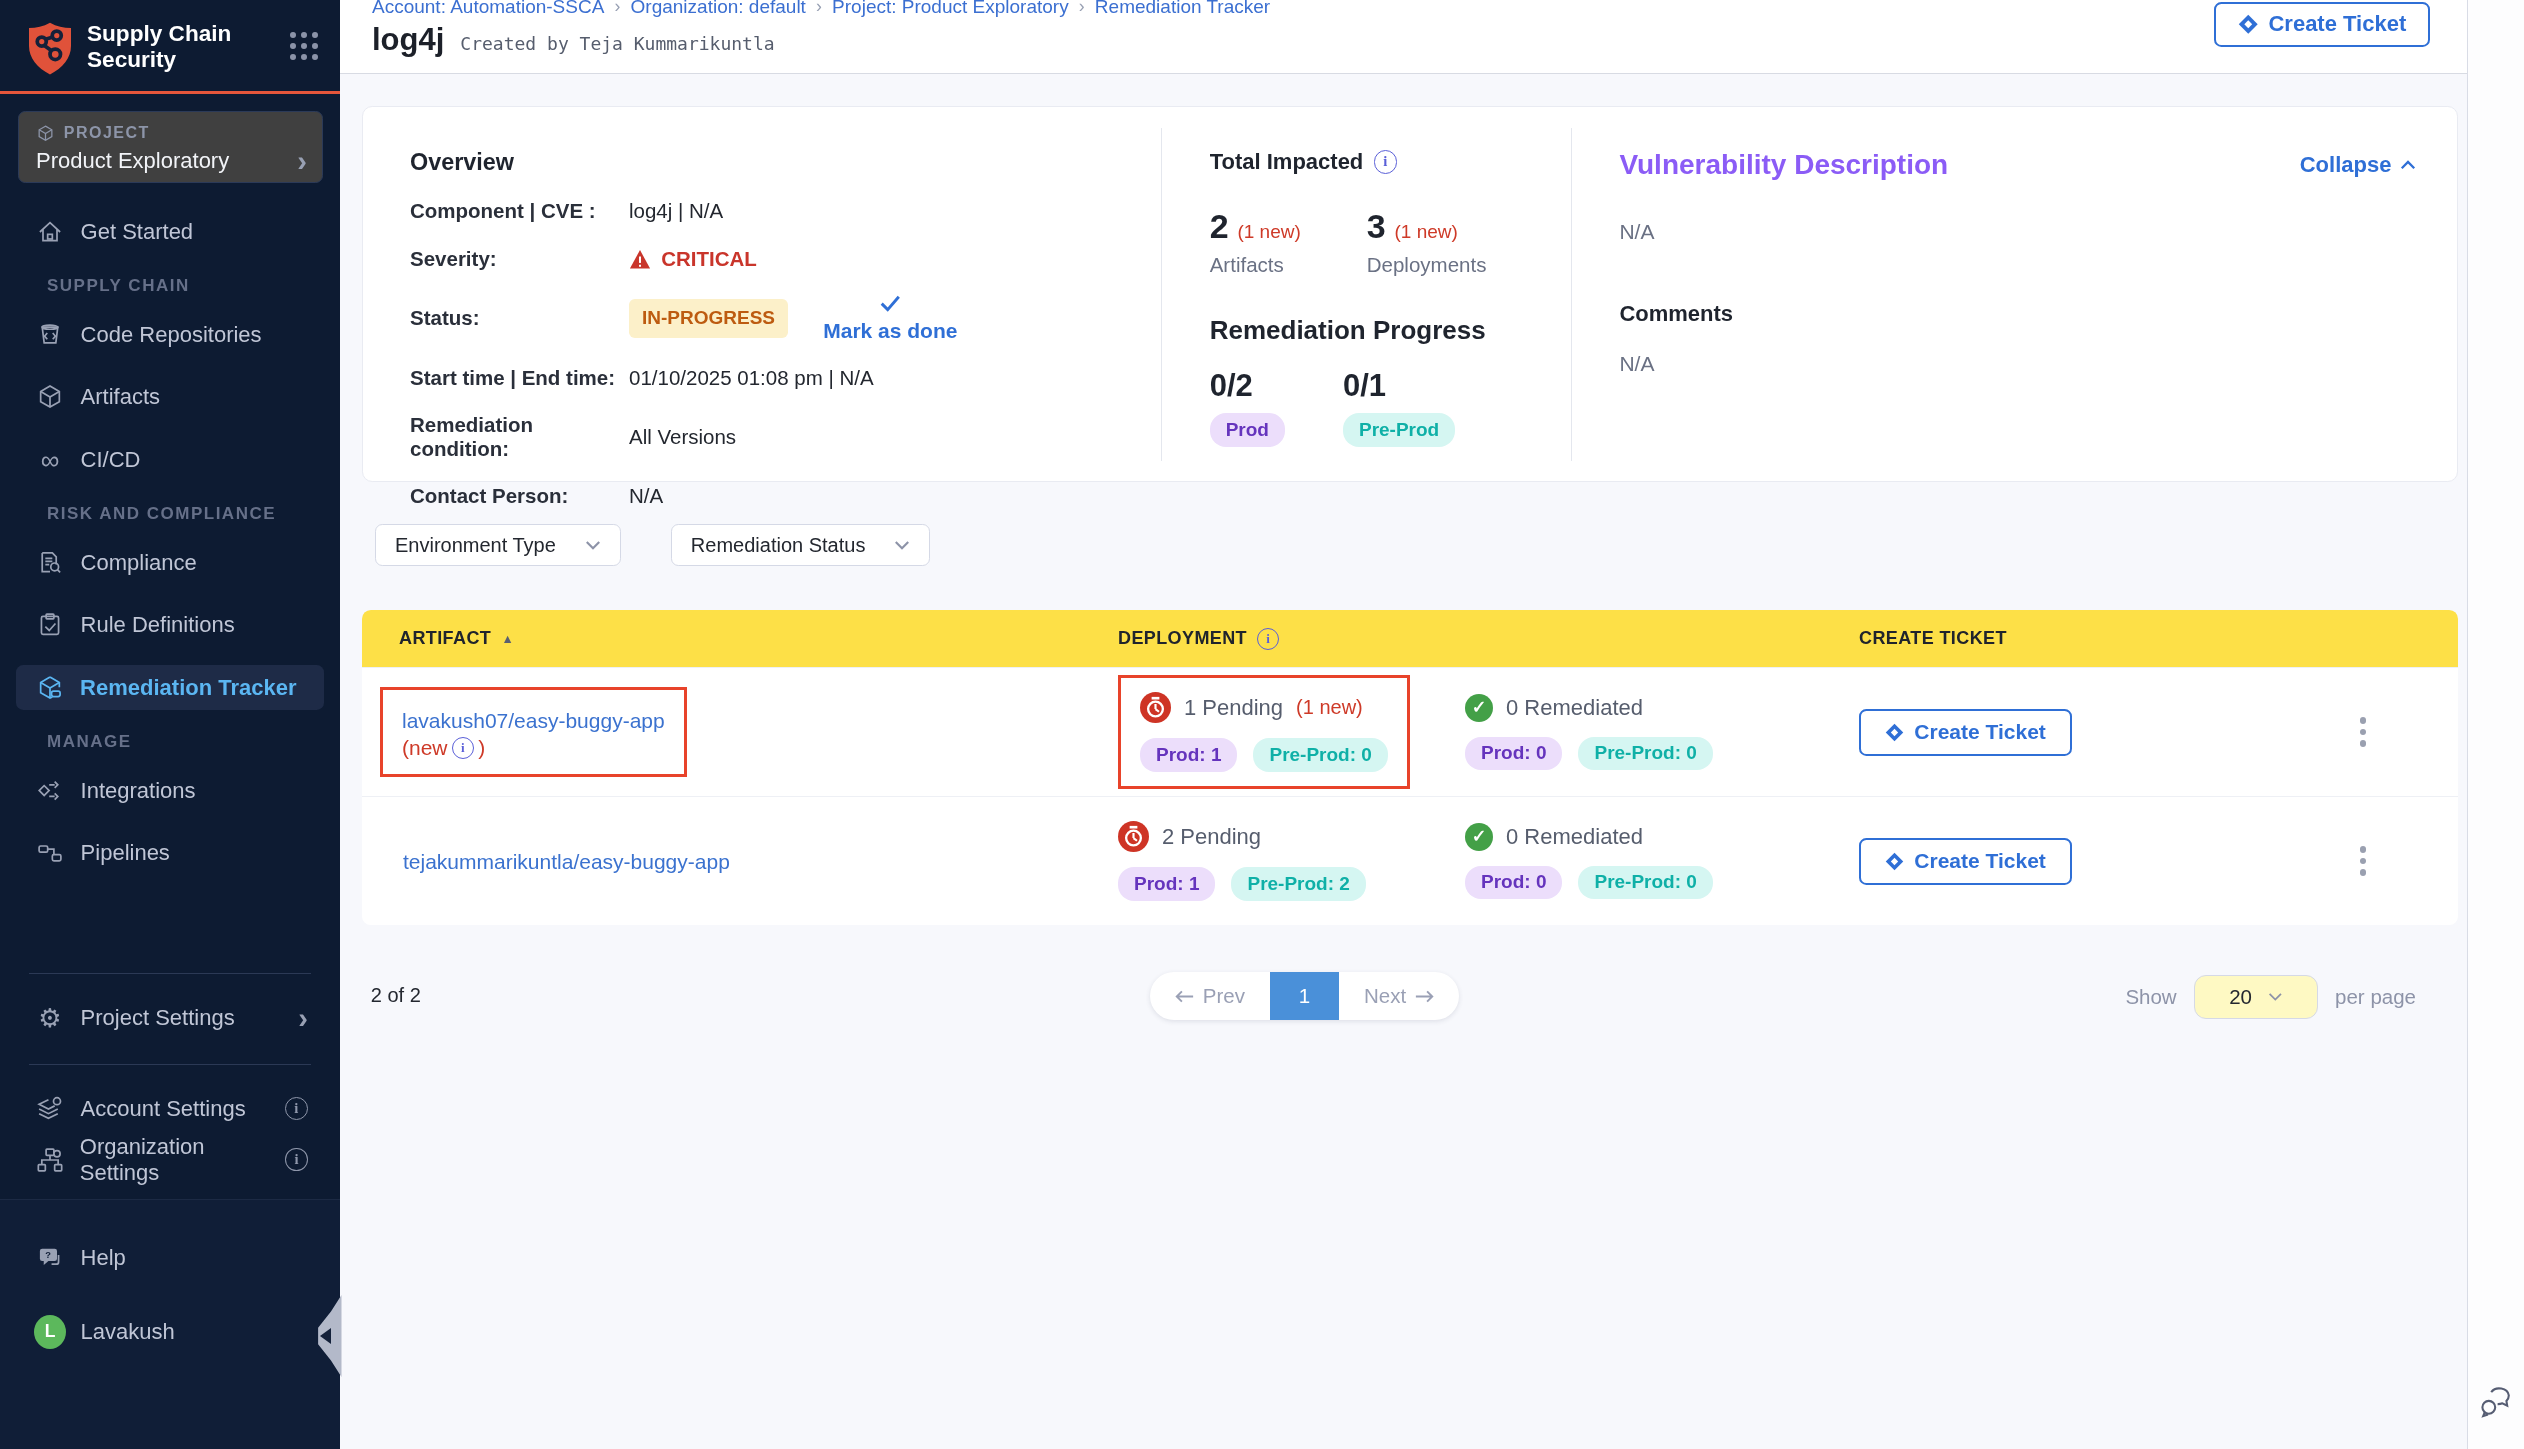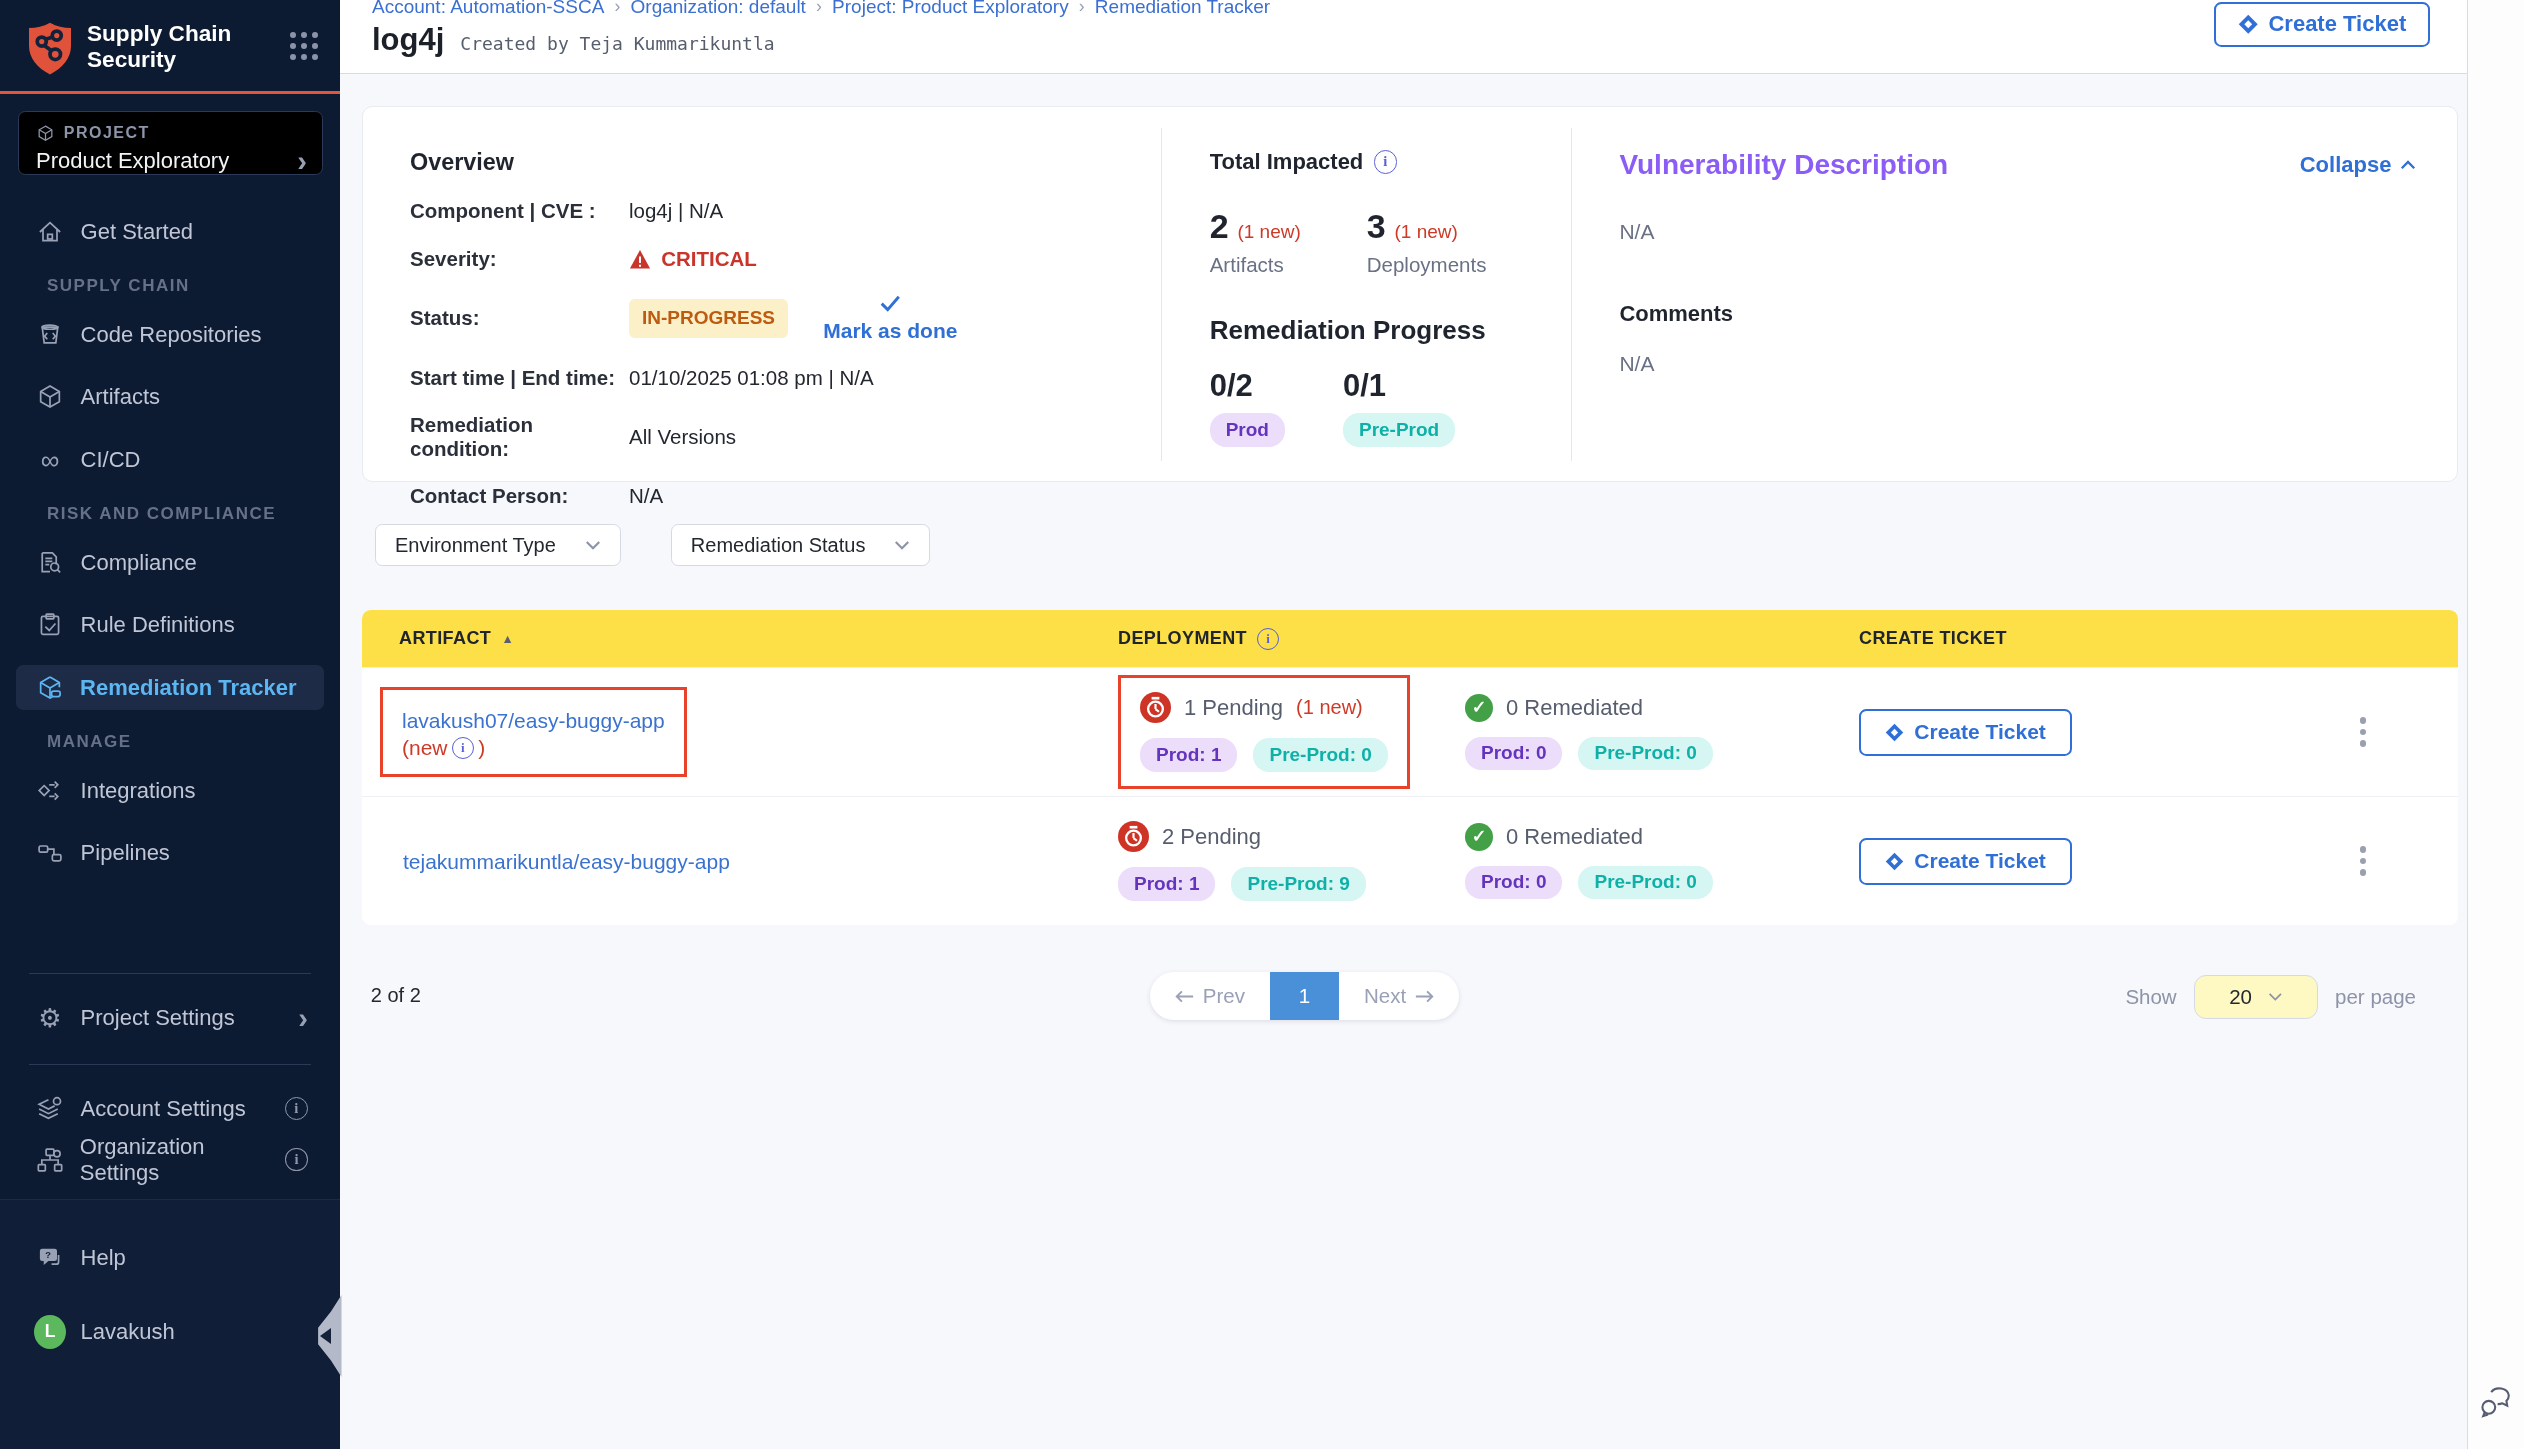--- a/index.html
+++ b/index.html
@@ -6,21 +6,21 @@
   html,body { width:2525px; height:1449px; font-family:"Liberation Sans", sans-serif; background:#fff; }
   .app { position:relative; width:2525px; height:1449px; overflow:hidden; }
 
   
   .sidebar { position:absolute; left:0; top:0; width:340px; height:100%; background:#0d1b32; z-index:5; }
   .logo-row { display:flex; align-items:flex-start; padding:20.5px 22px 0 26px; }
   .logo-text { margin-left:13px; color:#fff; font-size:22.6px; font-weight:bold; line-height:26px; flex:1; }
   .grid-icon { display:grid; grid-template-columns:repeat(3,5.8px); grid-gap:5.1px; margin-top:11.7px; cursor:pointer; }
   .grid-icon i { width:5.8px; height:5.8px; border-radius:50%; background:#8a93a8; }
   .orange-rule { position:absolute; left:0; top:91px; width:100%; height:2.9px; background:#e4563b; }
-  .project-box { position:absolute; left:17.5px; top:111px; width:305px; height:64px; background:#000000; border:1.5px solid #2b3a58; border-radius:7.3px; padding:11.7px 14.6px 0 17.5px; cursor:pointer; }
+  .project-box { position:absolute; left:17.5px; top:111px; width:305px; height:72px; background:#404040; border:1.5px solid #2b3a58; border-radius:7.3px; padding:11.7px 14.6px 0 17.5px; cursor:pointer; }
   .proj-top { display:flex; align-items:center; color:#8d95a9; font-size:16px; font-weight:bold; letter-spacing:1.5px; }
   .proj-top svg { margin-right:8.8px; }
   .proj-name-row { display:flex; align-items:center; justify-content:space-between; margin-top:5.8px; }
   .proj-name { color:#f2f4f8; font-size:22px; }
   .chev-r { color:#98a0b3; font-size:29px; line-height:22px; font-weight:bold; }
   .nav { position:absolute; left:0; top:209px; width:100%; }
   .nav-item { display:flex; align-items:center; height:45px; padding-left:34px; margin-bottom:17.5px; color:#c0c6d6; font-size:22px; cursor:pointer; }
   .nav-item .ic { width:32px; display:flex; justify-content:center; margin-right:14.6px; flex:0 0 32px; }
   .nav-section { padding-left:47px; color:#667089; font-size:17px; font-weight:bold; letter-spacing:1.5px; margin:22px 0 16px 0; }
   .nav-item.active { background:#1e2b47; border-radius:7.3px; margin:0 16px 17.5px 16px; padding-left:17.5px; color:#5bb6f2; font-weight:bold; }
@@ -551,21 +551,21 @@
                   <circle cx="20" cy="20" r="20" fill="#ce3425"></circle>
                   <path d="M15 8h10" stroke="#fff" stroke-width="3.4"></path>
                   <circle cx="20" cy="22" r="9.5" fill="none" stroke="#fff" stroke-width="3"></circle>
                   <path d="M20 22v-6.5M20 22l4.5 3.5" stroke="#fff" stroke-width="2.8"></path>
                 </svg>
               <span>2 Pending</span>
               <span class="new-red" style="font-size:20px;"></span>
             </div>
             <div class="dep-badges">
               <span class="badge purple" style="margin-top:0;">Prod: 1</span>
-              <span class="badge teal" style="margin-top:0;">Pre-Prod: 9</span>
+              <span class="badge teal" style="margin-top:0;">Pre-Prod: 2</span>
             </div>
           </div>
           <div class="cell-rem">
             <div class="dep-line">
               <span class="check-ic">✓</span>
               <span>0 Remediated</span>
             </div>
             <div class="dep-badges">
               <span class="badge purple" style="margin-top:0;">Prod: 0</span>
               <span class="badge teal" style="margin-top:0;">Pre-Prod: 0</span>

